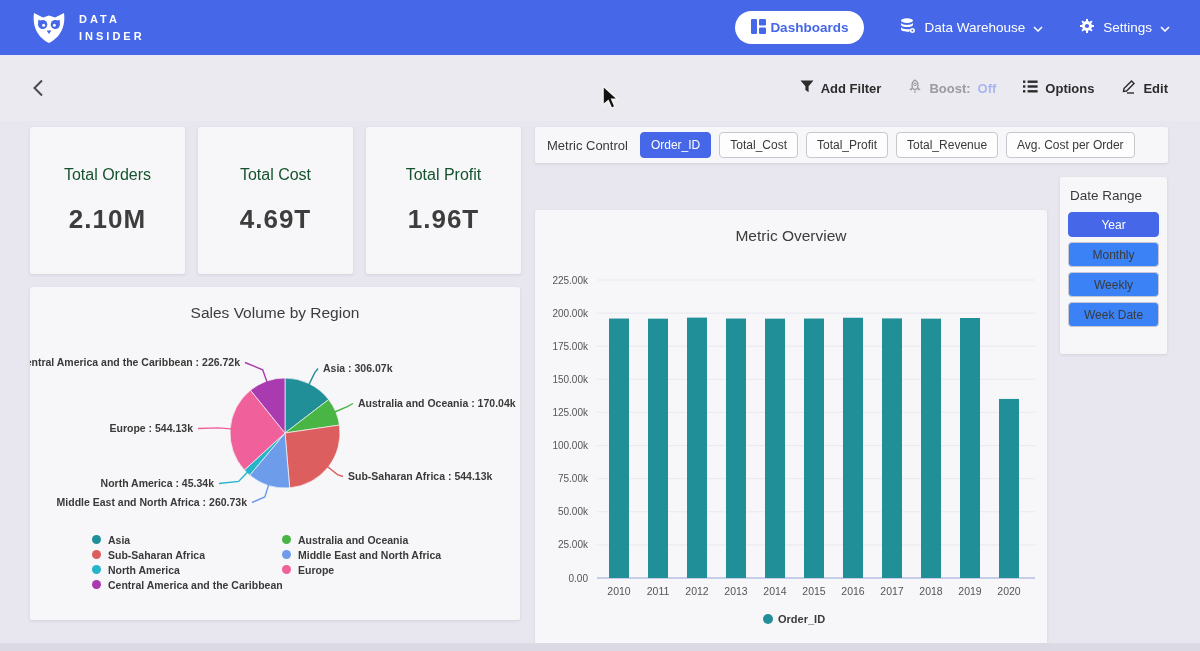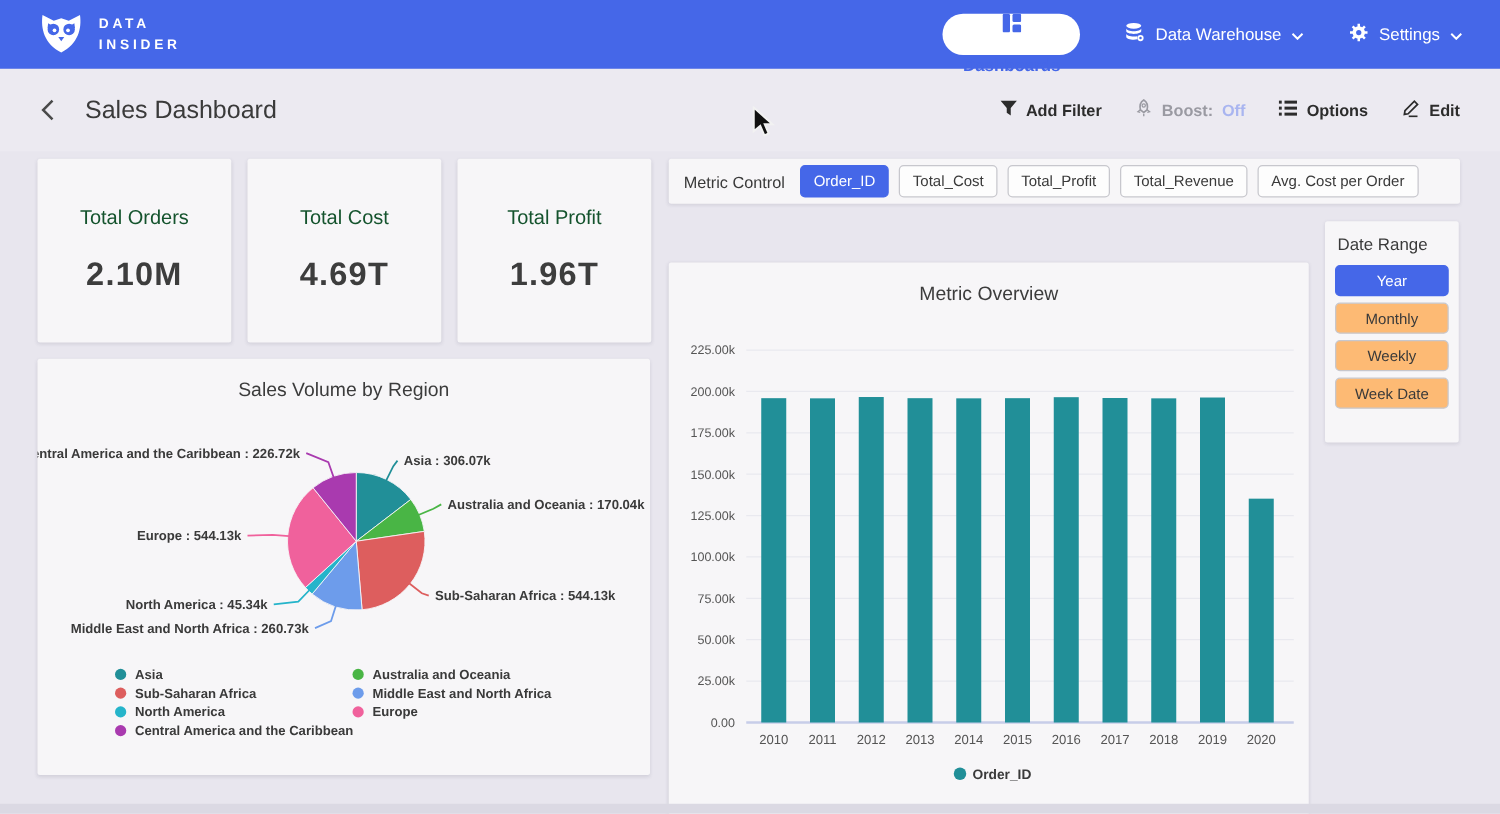--- a/index.html
+++ b/index.html
@@ -13,22 +13,22 @@
   }
   svg text { font-family:"Liberation Sans",sans-serif; }
 
   
   .navbar{position:absolute;top:0;left:0;width:1200px;height:55px;background:var(--accent);
     display:flex;align-items:center;justify-content:space-between;padding:0 30px;z-index:5;}
   .brand{display:flex;align-items:center;gap:11px;}
   .brand-text{color:#fff;font-size:11px;font-weight:bold;letter-spacing:3px;line-height:1.5;}
   .nav-right{display:flex;align-items:center;gap:36px;}
   .nav-pill{background:#fff;color:var(--accent);border:none;border-radius:18px;height:33px;
-    padding:0 16px;display:flex;align-items:center;gap:16px;font-size:13.5px;font-weight:bold;cursor:pointer;
-    font-family:"Liberation Sans",sans-serif;flex-direction:column;}
+    padding:0 16px;display:flex;align-items:center;gap:4px;font-size:13.5px;font-weight:bold;cursor:pointer;
+    font-family:"Liberation Sans",sans-serif;}
   .nav-item{color:#fff;font-size:13.5px;display:flex;align-items:center;gap:8px;cursor:pointer;}
 
   
   .page-header{position:absolute;top:55px;left:0;width:1200px;height:66px;background:#eceaf1;
     display:flex;align-items:center;padding:0 32px;}
   .back-btn{display:flex;align-items:center;margin-right:24px;cursor:pointer;}
   .page-title{font-size:20px;color:#3a3a3a;font-weight:normal;}
   .header-actions{margin-left:auto;display:flex;align-items:center;gap:27px;}
   .h-action{display:flex;align-items:center;gap:7px;font-size:13px;font-weight:600;color:#2c2c2c;cursor:pointer;}
   .h-action.muted{color:#9a9aa2;cursor:default;}
@@ -47,21 +47,21 @@
   .metric-card{left:535px;top:127px;width:633px;height:36px;display:flex;align-items:center;padding:0 12px;gap:12px;}
   .mc-label{font-size:13px;color:#3a3a3a;}
   .mc-buttons{display:flex;align-items:center;gap:8px;}
   .opt-btn{height:26px;padding:0 10px;border:1px solid #c7c7cd;border-radius:4px;background:#fdfdfd;
     font-size:12px;color:#3a3a3a;cursor:pointer;font-family:"Liberation Sans",sans-serif;}
   .opt-btn.selected{background:var(--accent);border-color:var(--accent);color:#fff;}
 
   .date-card{left:1060px;top:177px;width:107px;height:177px;padding:11px 8px;}
   .dr-title{font-size:13.5px;color:#3a3a3a;margin-bottom:9px;margin-left:2px;}
   .dr-btn{display:block;width:91px;height:25px;margin-bottom:5px;border:1px solid #c7c7cd;border-radius:4px;
-    background:#fdba74;font-size:12px;color:#3a3a3a;cursor:pointer;font-family:"Liberation Sans",sans-serif;}
+    background:#3b82f6;font-size:12px;color:#3a3a3a;cursor:pointer;font-family:"Liberation Sans",sans-serif;}
   .dr-btn.selected{background:var(--accent);border-color:var(--accent);color:#fff;}
 
   
   .pie-legend-col{position:absolute;top:245px;}
   .pie-legend-col.col1{left:62px;}
   .pie-legend-col.col2{left:252px;}
   .pl-item{display:flex;align-items:center;gap:7px;height:15px;font-size:10.5px;font-weight:bold;color:#3a3a3a;}
   .pl-dot{width:9px;height:9px;border-radius:50%;flex:none;}
 
   .bottom-strip{position:absolute;bottom:0;left:0;width:1200px;height:8px;background:#dbd9e3;}
@@ -139,21 +139,20 @@
     </div>
   </div>
 </div>
 
 <div class="page-header">
   <span class="back-btn">
     <svg width="12" height="18" viewBox="0 0 12 18">
         <polyline points="10,1.5 2.5,9 10,16.5" fill="none" stroke="#4a4a4a" stroke-width="2"></polyline>
       </svg>
   </span>
-  <h1 class="page-title">Sales Dashboard</h1>
 
   <div class="header-actions">
     <div class="h-action">
       <span>
         <svg width="14" height="13" viewBox="0 0 14 13">
             <path d="M0.5,0.5 H13.5 L8.6,6.3 V12.3 L5.4,10.1 V6.3 Z" fill="#2c2c2c"></path>
           </svg>
       </span>
       <span>Add Filter</span>
     </div>

